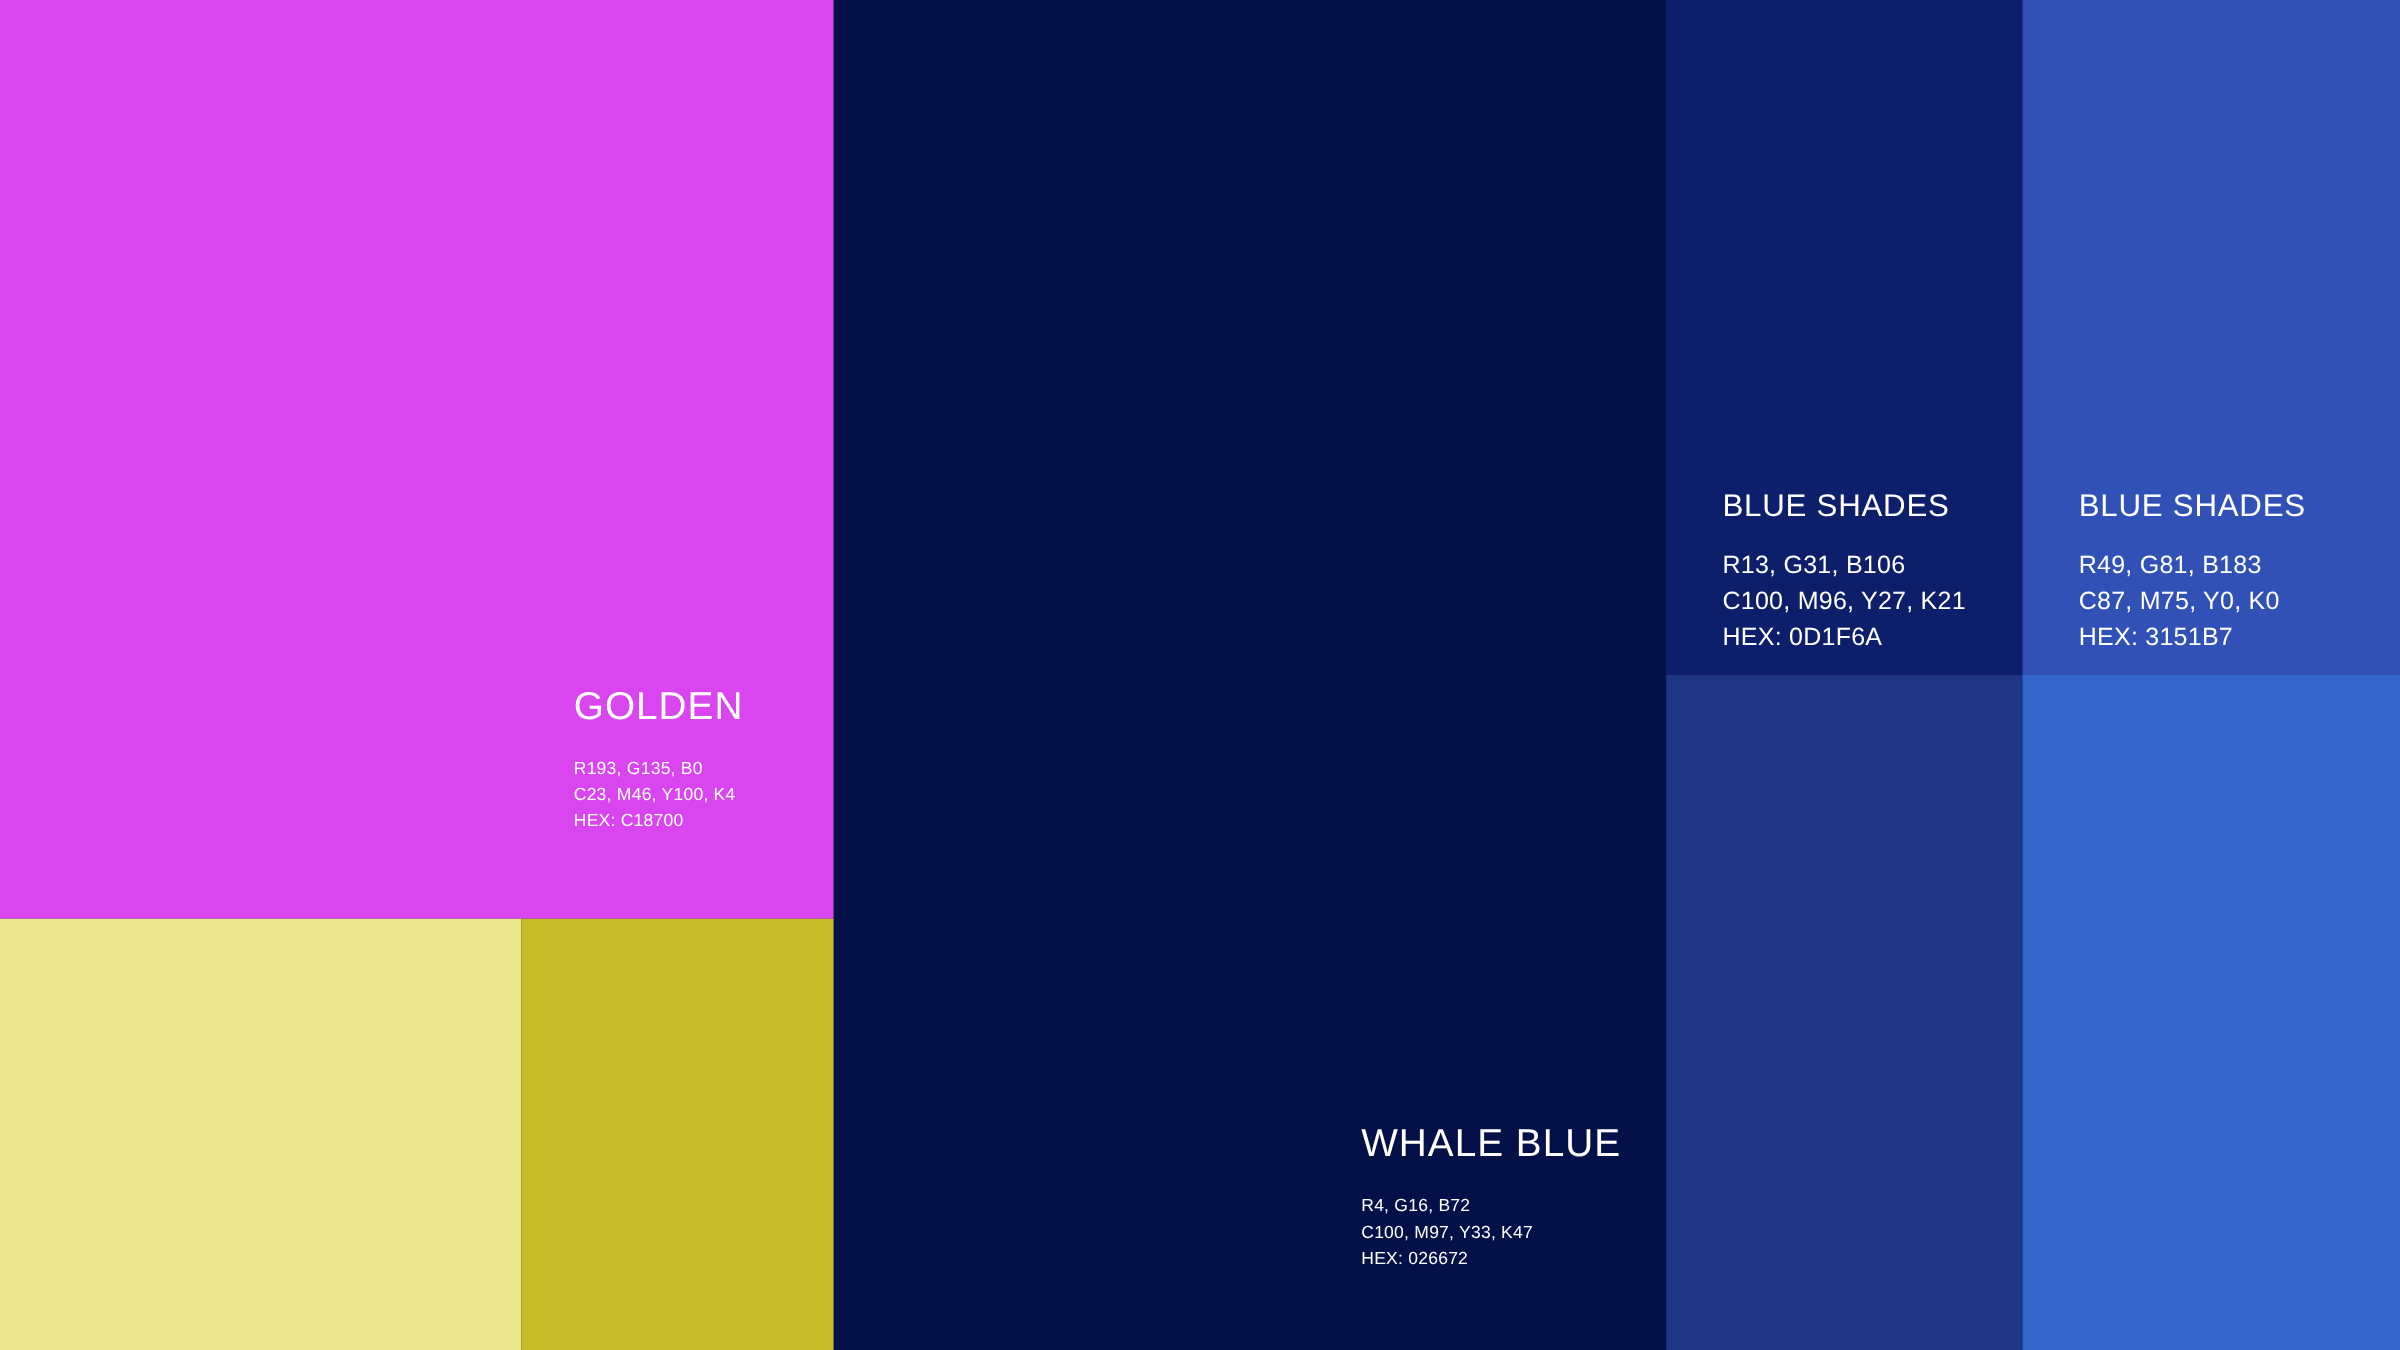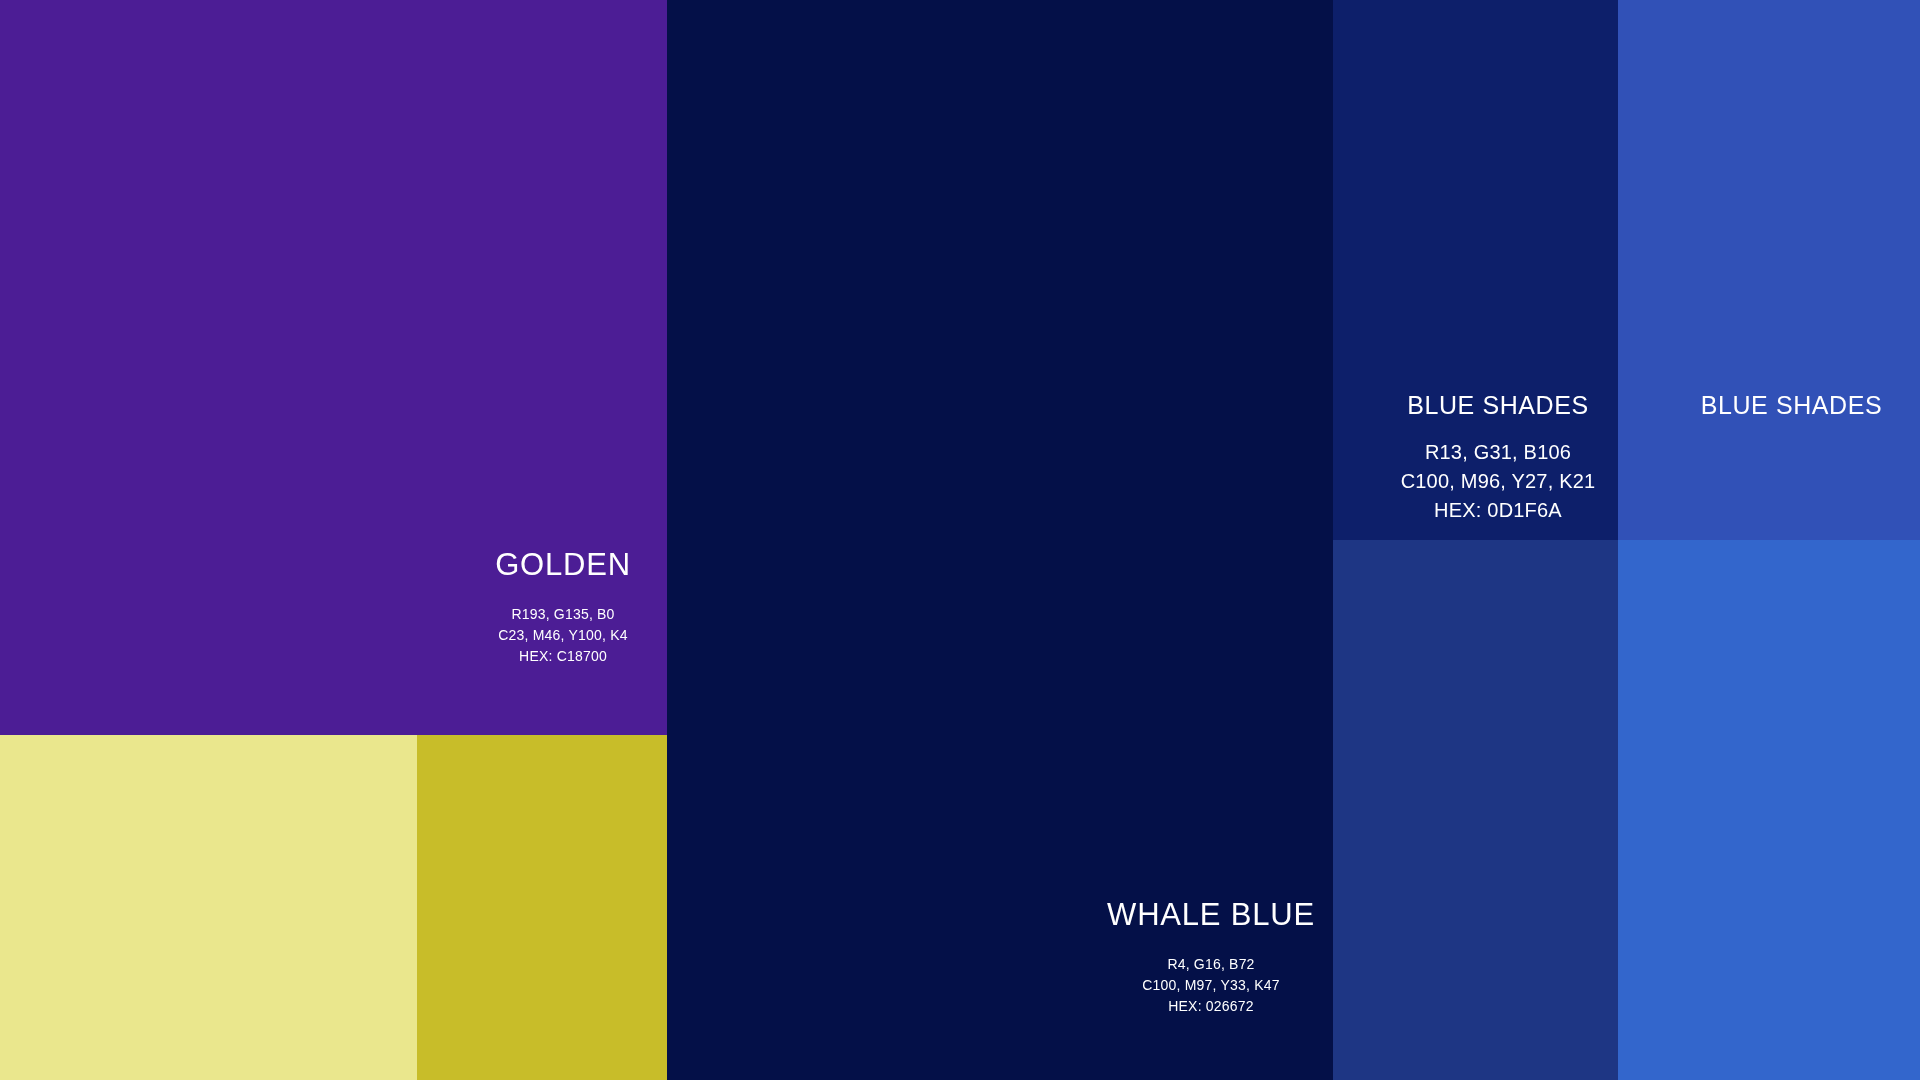--- a/index.html
+++ b/index.html
@@ -21,21 +21,20 @@
   .swatch {
     position: absolute;
     box-sizing: border-box;
     overflow: hidden;
   }
 
   .swatch-inner {
     position: absolute;
     left: 0;
     right: 0;
-    text-align: center;
   }
 
   .swatch-name {
     font-size: 25px;
     font-weight: 400;
     letter-spacing: 0.6px;
     line-height: 1.1;
     margin: 0;
     white-space: nowrap;
   }
@@ -111,21 +110,21 @@
     left: 1618px; top: 540px; width: 302px; height: 540px;
     background: #3366CC;
     color: #FFFFFF;
   }
 </style>
 </head>
 <body>
 
 <div id="palette">
 
-  <div class="swatch size-lg" id="sw-golden" style="background: #4c1d95; color: rgb(255, 255, 255);">
+  <div class="swatch size-lg" id="sw-golden" style="background: #d946ef; color: rgb(255, 255, 255);">
     <div class="swatch-inner">
       <div class="swatch-name">GOLDEN</div>
       <div class="swatch-values">
         <span class="val-line">R193, G135, B0</span>
         <span class="val-line">C23, M46, Y100, K4</span>
         <span class="val-line">HEX: C18700</span>
       </div>
     </div>
   </div>
 
@@ -155,20 +154,25 @@
         <span class="val-line">R13, G31, B106</span>
         <span class="val-line">C100, M96, Y27, K21</span>
         <span class="val-line">HEX: 0D1F6A</span>
       </div>
     </div>
   </div>
 
   <div class="swatch size-md" id="sw-blue-2" style="background: rgb(49, 81, 183); color: rgb(255, 255, 255);">
     <div class="swatch-inner">
       <div class="swatch-name">BLUE SHADES</div>
+      <div class="swatch-values">
+        <span class="val-line">R49, G81, B183</span>
+        <span class="val-line">C87, M75, Y0, K0</span>
+        <span class="val-line">HEX: 3151B7</span>
+      </div>
     </div>
   </div>
 
   <div class="swatch size-md" id="sw-blue-3" style="background: rgb(30, 54, 132); color: rgb(255, 255, 255);">
     
   </div>
 
   <div class="swatch size-md" id="sw-blue-4" style="background: rgb(51, 102, 204); color: rgb(255, 255, 255);">
     
   </div>

